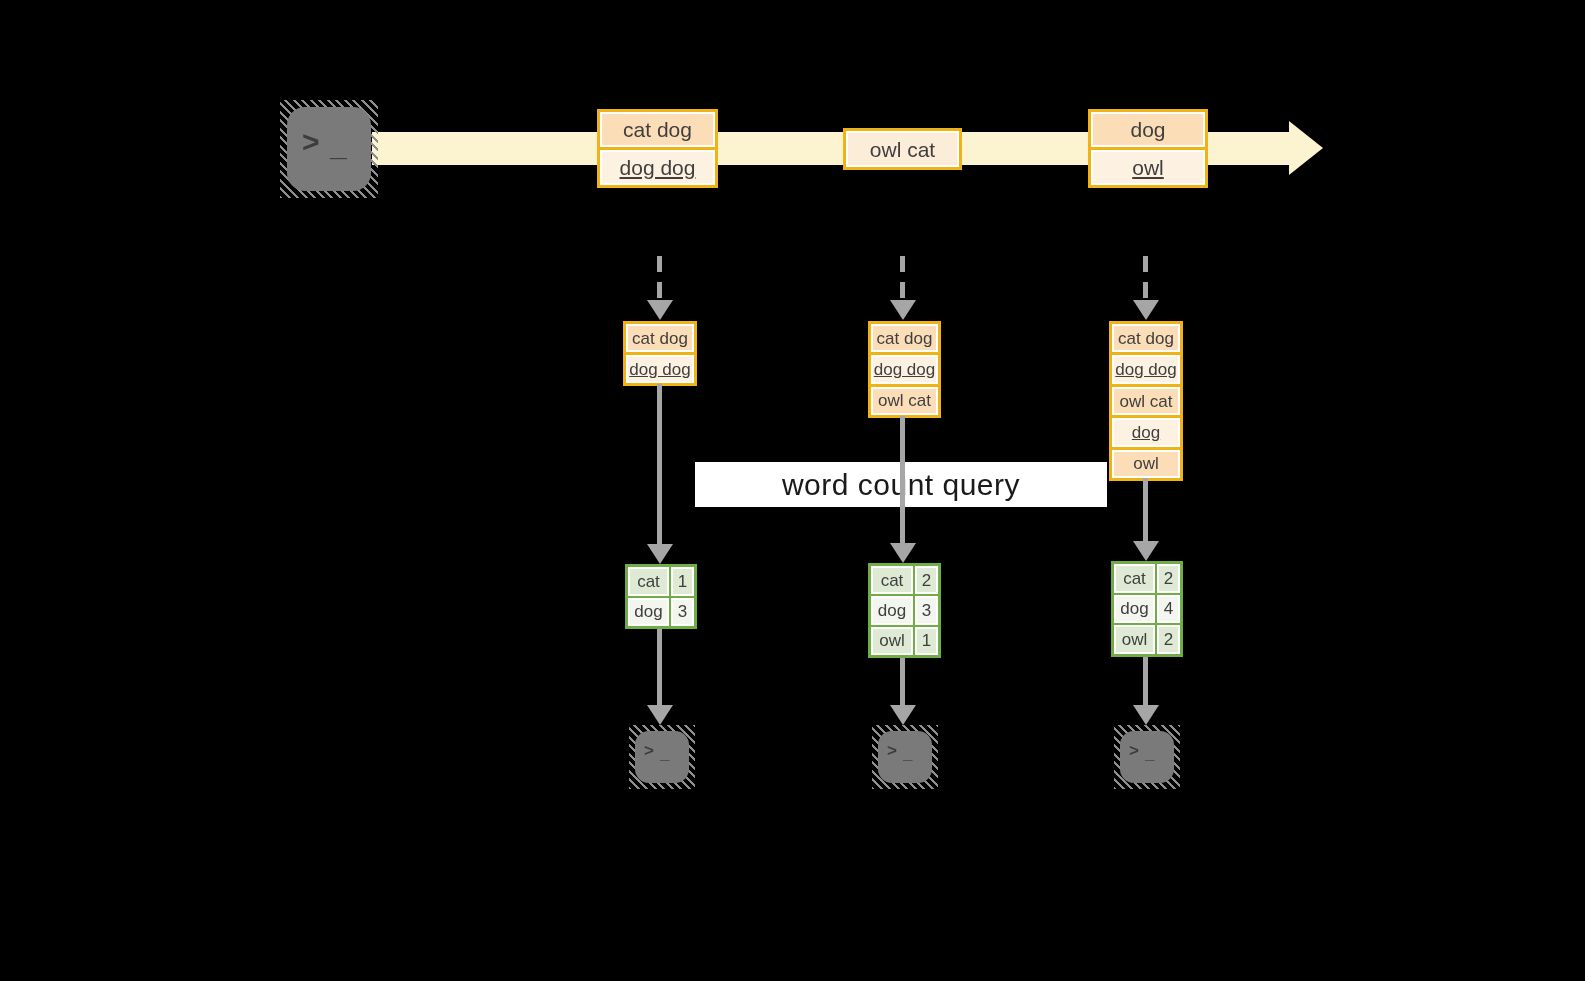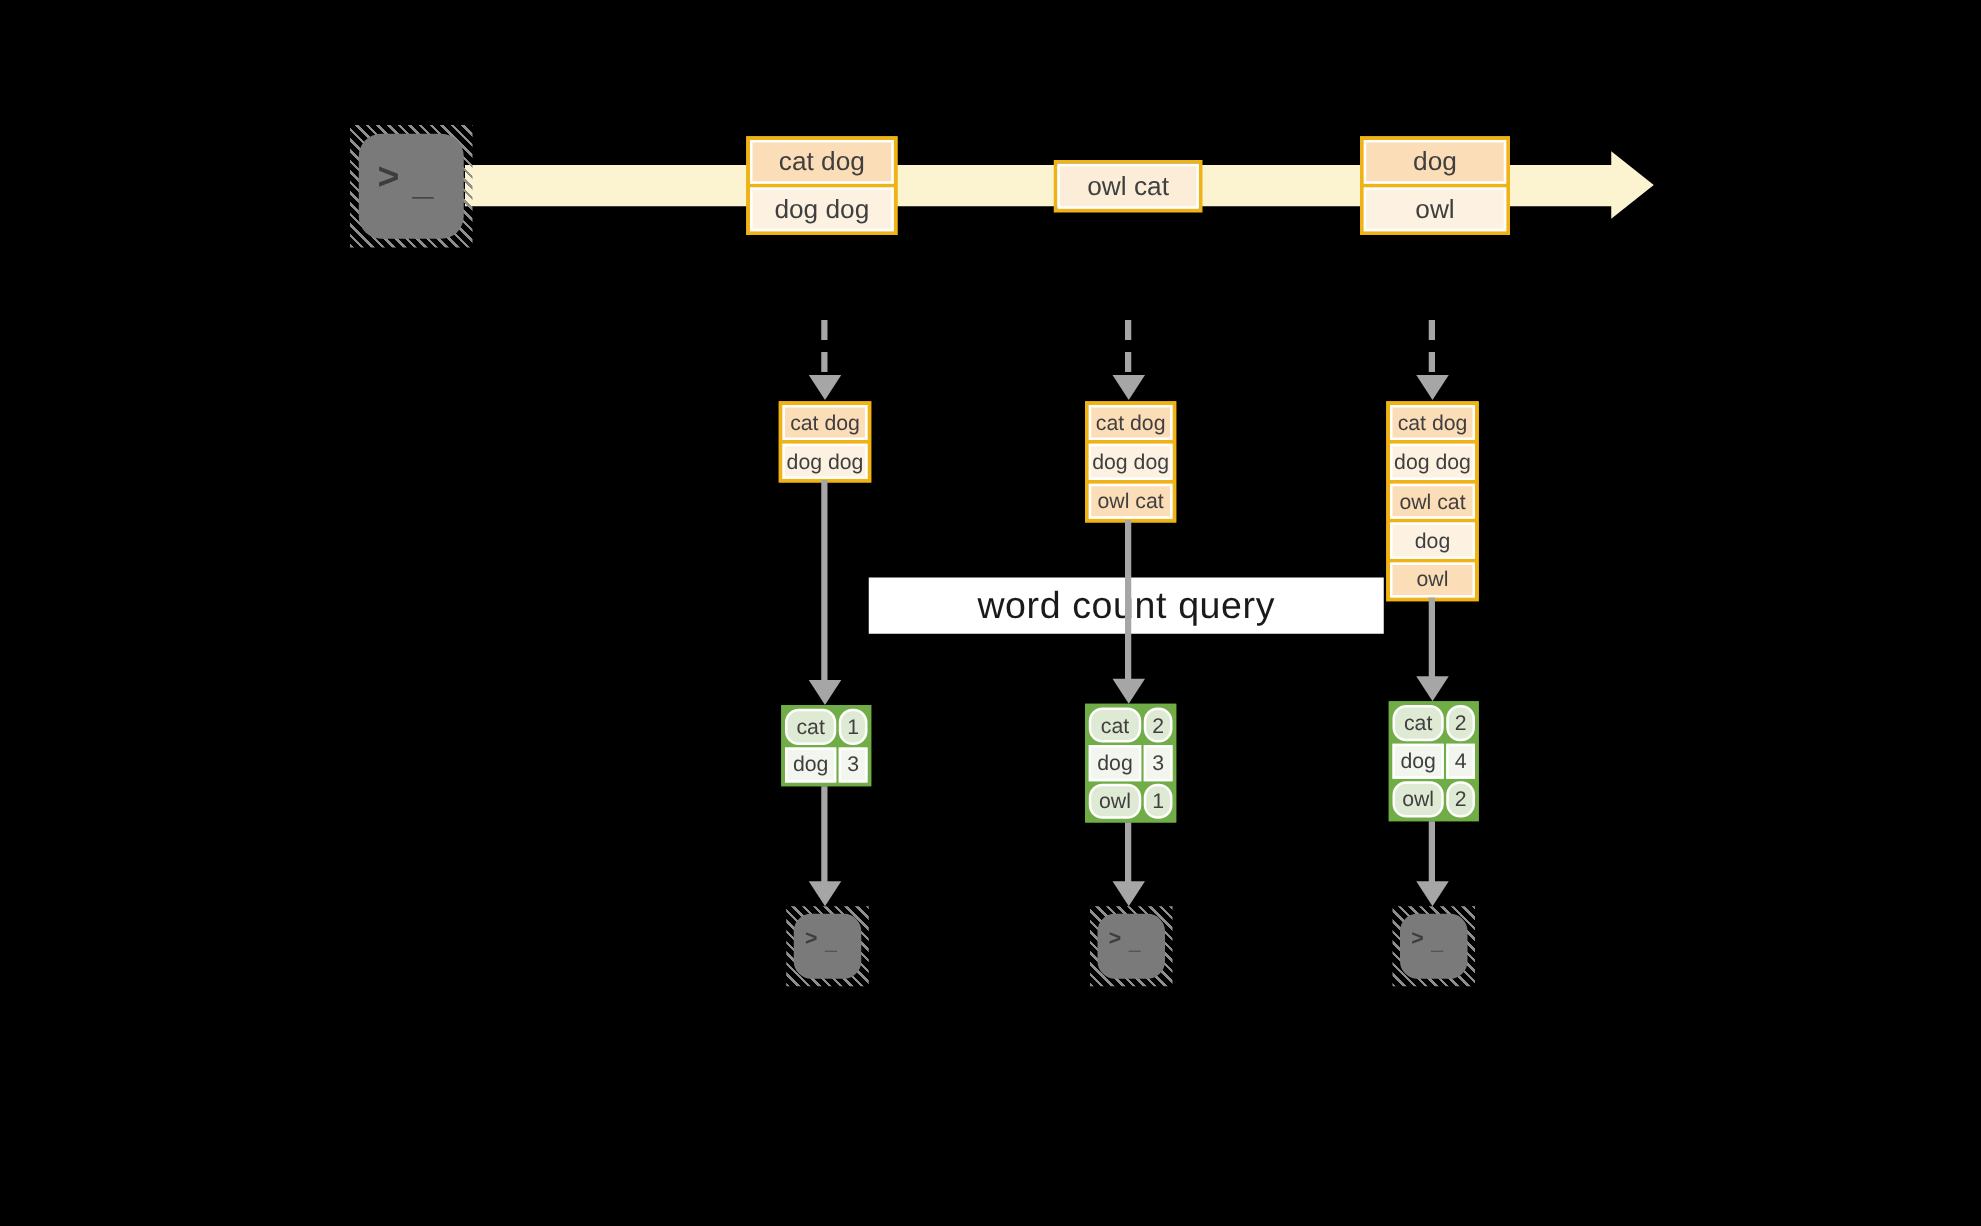--- a/index.html
+++ b/index.html
@@ -12,30 +12,30 @@
   
   .band{background:#FCF3D1;z-index:1;}
   .band-head{width:0;height:0;border-top:27px solid transparent;border-bottom:27px solid transparent;
              border-left:34px solid #FCF3D1;z-index:1;}
 
   
   .obox{background:#F0B316;border:3px solid #F0B316;display:flex;flex-direction:column;gap:3px;z-index:2;}
   .obox .ocell{flex:1;border:2px solid #FFFFFF;display:flex;align-items:center;justify-content:center;
                color:#3F3F3F;line-height:1;}
   .fill-peach{background:#FBDDB8;}
-  .fill-cream{background:#FDF2E1;}
+  .fill-cream{background:#FDF2E1;text-decoration:underline;}
   .fill-mid{background:#FCEDD8;}
   .ev-font{font-size:21px;}
   .st-font{font-size:17px;}
 
   
   .gtable{background:#71AD47;border:3px solid #71AD47;display:grid;gap:2px;z-index:2;}
   .gcell{border:2px solid #FFFFFF;display:flex;align-items:center;justify-content:center;
          font-size:17px;color:#3F3F3F;line-height:1;}
-  .g-odd{background:#DFEAD5;border-radius:11px;}
+  .g-odd{background:#DFEAD5;}
   .g-even{background:#F2F6EE;}
 
   
   .vline{width:5px;background:#A6A6A6;z-index:4;}
   .vdash{width:5px;background:repeating-linear-gradient(180deg,#A6A6A6 0 16px,transparent 16px 26px);z-index:4;}
   .head-down{width:0;height:0;border-left:13px solid transparent;border-right:13px solid transparent;
              border-top:20px solid #A6A6A6;z-index:4;}
 
   
   .qband{background:#FFFFFF;z-index:3;display:flex;align-items:center;justify-content:center;}

